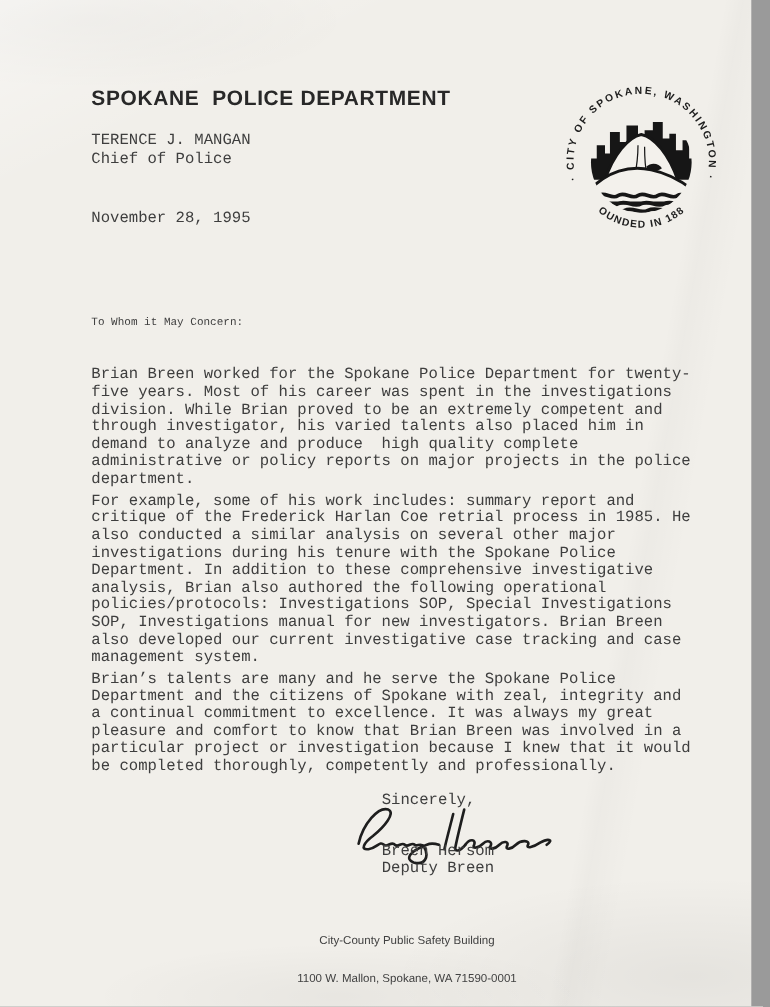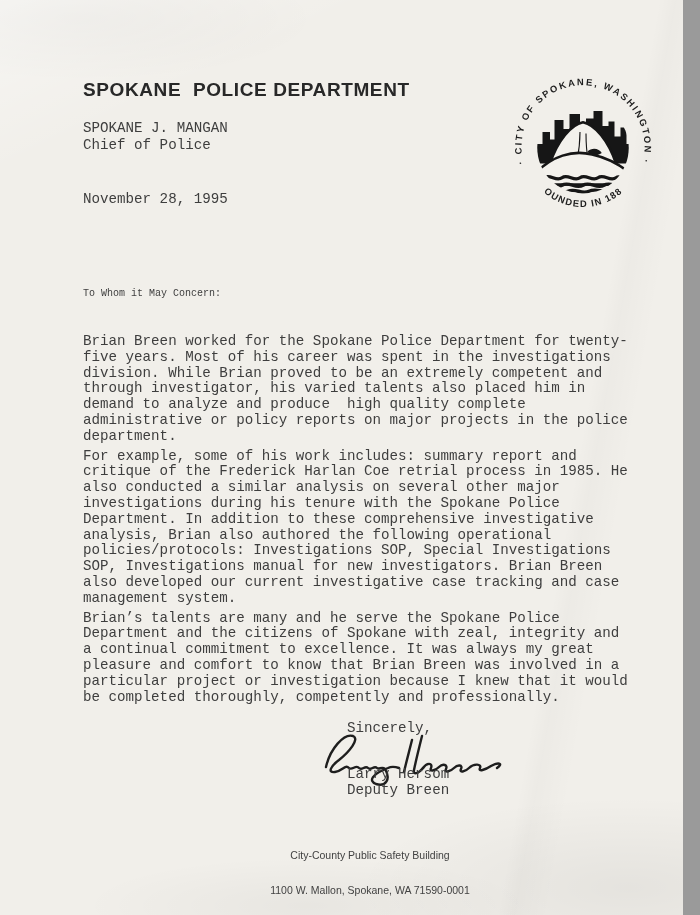--- a/index.html
+++ b/index.html
@@ -69,21 +69,21 @@
   .seal-paper { fill:#f3f1ec; }
 </style>
 </head>
 <body>
 
 <div class="page">
 
   <h1 class="abs dept-title">SPOKANE  POLICE DEPARTMENT</h1>
 
   <div class="abs sender mono">
-    <div>SPOKANE J. MANGAN</div>
+    <div>TERENCE J. MANGAN</div>
     <div>Chief of Police</div>
   </div>
 
   <div class="abs letter-date mono">November 28, 1995</div>
 
   <svg class="abs seal" viewBox="0 0 200 200" role="img" aria-label="· CITY OF SPOKANE, WASHINGTON ·">
     <defs>
       <path id="arcTop" d="M 27 137 A 82 82 0 1 1 173 137" fill="none"></path>
       <path id="arcBottom" d="M 45.4 158.5 A 80 80 0 0 0 154.6 158.5" fill="none"></path>
       <clipPath id="sealClip">
@@ -157,21 +157,21 @@
 
     <path class="sig-stroke" d="M100,13 C97,25 94,36 92,45"></path>
     <path class="sig-stroke" d="M110,9 C107,21 104,33 102,43 C101,48 106,47 111,41"></path>
 
     <path class="sig-stroke" d="M111,41 C115,35 121,36 119,41 C117,45 123,44 127,40 C131,36 136,38 134,42
       C132,46 138,45 142,41 C146,37 151,38 149,42 C147,46 153,45 157,41 C162,36 170,37 168,41
       C166,45 173,43 179,39 C186,35 192,36 185,41"></path>
   </svg>
 
   <div class="abs signer mono">
-    <div>Larry Hersom</div>
+    <div>Breen Hersom</div>
     <div>Deputy Breen</div>
   </div>
 
   <div class="abs footer">
     <div>City-County Public Safety Building</div>
     <div>1100 W. Mallon, Spokane, WA 71590-0001</div>
     
   </div>
 
 </div>

